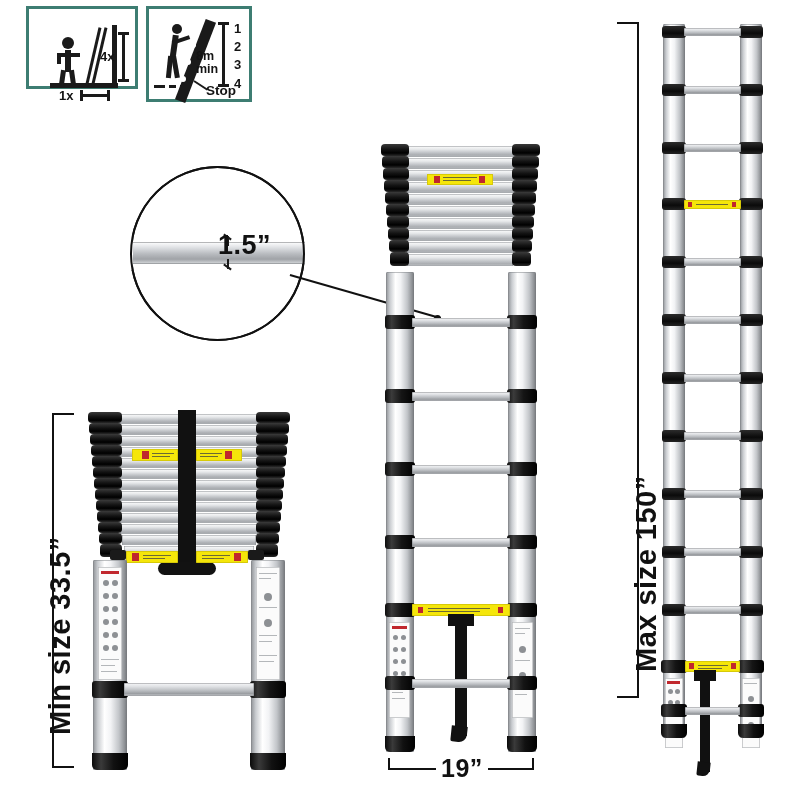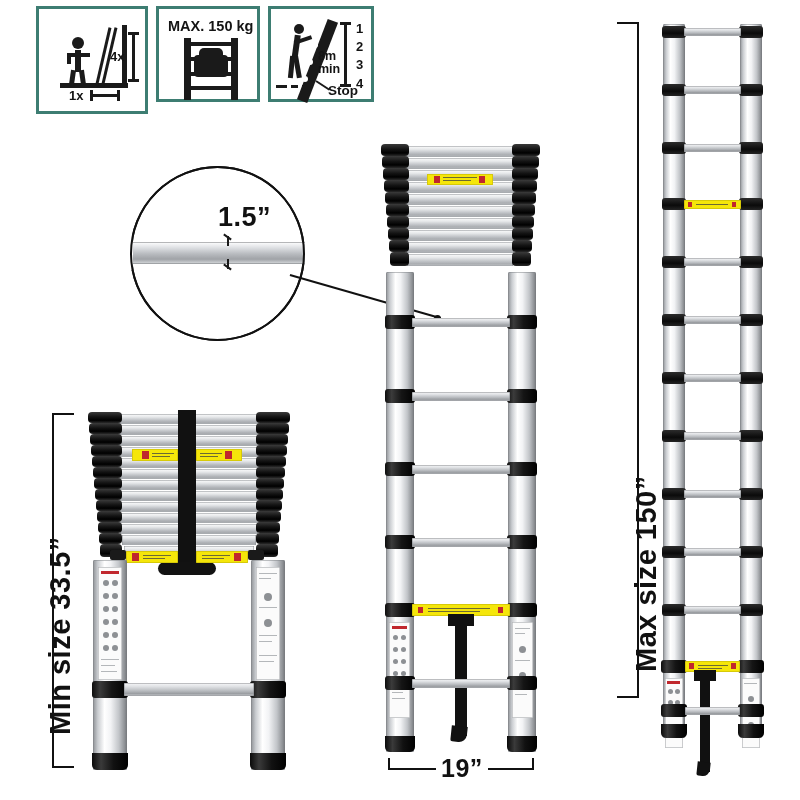--- a/index.html
+++ b/index.html
@@ -9,21 +9,21 @@
     position:relative;overflow:hidden;
   }
   .stage{position:absolute;inset:0;}
 
   
   .picto-row{position:absolute;left:26px;top:6px;display:flex;gap:8px;}
   .picto{
     border:3px solid #3d7d72;background:#fff;
     box-sizing:border-box;position:relative;
   }
-  .picto.p1{width:112px;height:108px;margin-left:10px;}
+  .picto.p1{width:112px;height:83px;}
   .picto.p2{width:104px;height:96px;}
   .picto.p3{width:106px;height:96px;}
   .picto-inner{position:absolute;inset:3px;}
   .pt{position:absolute;font-weight:bold;color:#141414;line-height:1;}
 
   
   .blk{position:absolute;background:#1a1a1a;}
   .dimline{position:absolute;background:#111;}
   .dimtxt{
     position:absolute;color:#111;font-weight:bold;
@@ -121,36 +121,20 @@
         <div class="blk" style="left:86px;top:67px;width:11px;height:2.5px;"></div>
         <span class="pt" style="left:68px;top:38px;font-size:13px;">4x</span>
 
         <div class="blk" style="left:48px;top:82px;width:30px;height:2.5px;"></div>
         <div class="blk" style="left:48px;top:78px;width:2.5px;height:11px;"></div>
         <div class="blk" style="left:75px;top:78px;width:2.5px;height:11px;"></div>
         <span class="pt" style="left:27px;top:77px;font-size:13px;">1x</span>
       </div>
     </div>
 
-    <div class="picto p2">
-      <div class="picto-inner">
-        <span class="pt" style="left:6px;top:7px;font-size:14.5px;">MAX. 150 kg</span>
-
-        <div class="blk" style="left:22px;top:26px;width:7px;height:62px;"></div>
-        <div class="blk" style="left:69px;top:26px;width:7px;height:62px;"></div>
-
-        <div class="blk" style="left:22px;top:30px;width:54px;height:4px;"></div>
-        <div class="blk" style="left:22px;top:45px;width:54px;height:4px;"></div>
-        <div class="blk" style="left:22px;top:60px;width:54px;height:4px;"></div>
-        <div class="blk" style="left:22px;top:74px;width:54px;height:4px;"></div>
-
-        <div class="blk" style="left:37px;top:36px;width:24px;height:9px;border-radius:5px 5px 0 0;"></div>
-        <div class="blk" style="left:32px;top:43px;width:34px;height:22px;border-radius:4px;"></div>
-      </div>
-    </div>
 
     <div class="picto p3">
       <div class="picto-inner">
 
         <div class="blk" style="left:38px;top:6px;width:11px;height:86px;transform:rotate(21deg);transform-origin:50% 50%;"></div>
         <div style="position:absolute;left:43px;top:14px;width:6px;height:6px;border-radius:50%;background:#fff;"></div>
         <div style="position:absolute;left:38px;top:30px;width:6px;height:6px;border-radius:50%;background:#fff;"></div>
         <div style="position:absolute;left:33px;top:47px;width:6px;height:6px;border-radius:50%;background:#fff;"></div>
         <div style="position:absolute;left:28px;top:64px;width:6px;height:6px;border-radius:50%;background:#fff;"></div>
 
@@ -186,21 +170,21 @@
     <div class="magbar" style="left:122px;top:242px;width:192px;height:22px;"></div>
 
     <div style="position:absolute;left:100px;top:236px;width:33px;height:34px;background:#fff;"></div>
     <div style="position:absolute;left:305px;top:236px;width:26px;height:34px;background:#fff;"></div>
     <div class="mag" style="left:130px;top:166px;width:175px;height:175px;background:transparent;"></div>
 
     <div class="blk" style="left:227px;top:236px;width:2px;height:10px;"></div>
     <div class="blk" style="left:223px;top:236px;width:9px;height:2px;transform:rotate(35deg);"></div>
     <div class="blk" style="left:227px;top:259px;width:2px;height:10px;"></div>
     <div class="blk" style="left:223px;top:266px;width:9px;height:2px;transform:rotate(35deg);"></div>
-    <span class="dimtxt" style="left:218px;top:202px;font-size:27px;">1.5”</span>
+    <span class="dimtxt" style="left:218px;top:230px;font-size:27px;">1.5”</span>
 
     <div class="leader" style="left:290px;top:274px;width:157px;transform:rotate(16deg);"></div>
     <div class="leaddot" style="left:434px;top:315px;"></div>
   </div>
 
   <div>
 
     <div class="dimline" style="left:52px;top:413px;width:2px;height:355px;"></div>
     <div class="dimline" style="left:52px;top:413px;width:22px;height:2px;"></div>
     <div class="dimline" style="left:52px;top:766px;width:22px;height:2px;"></div>

